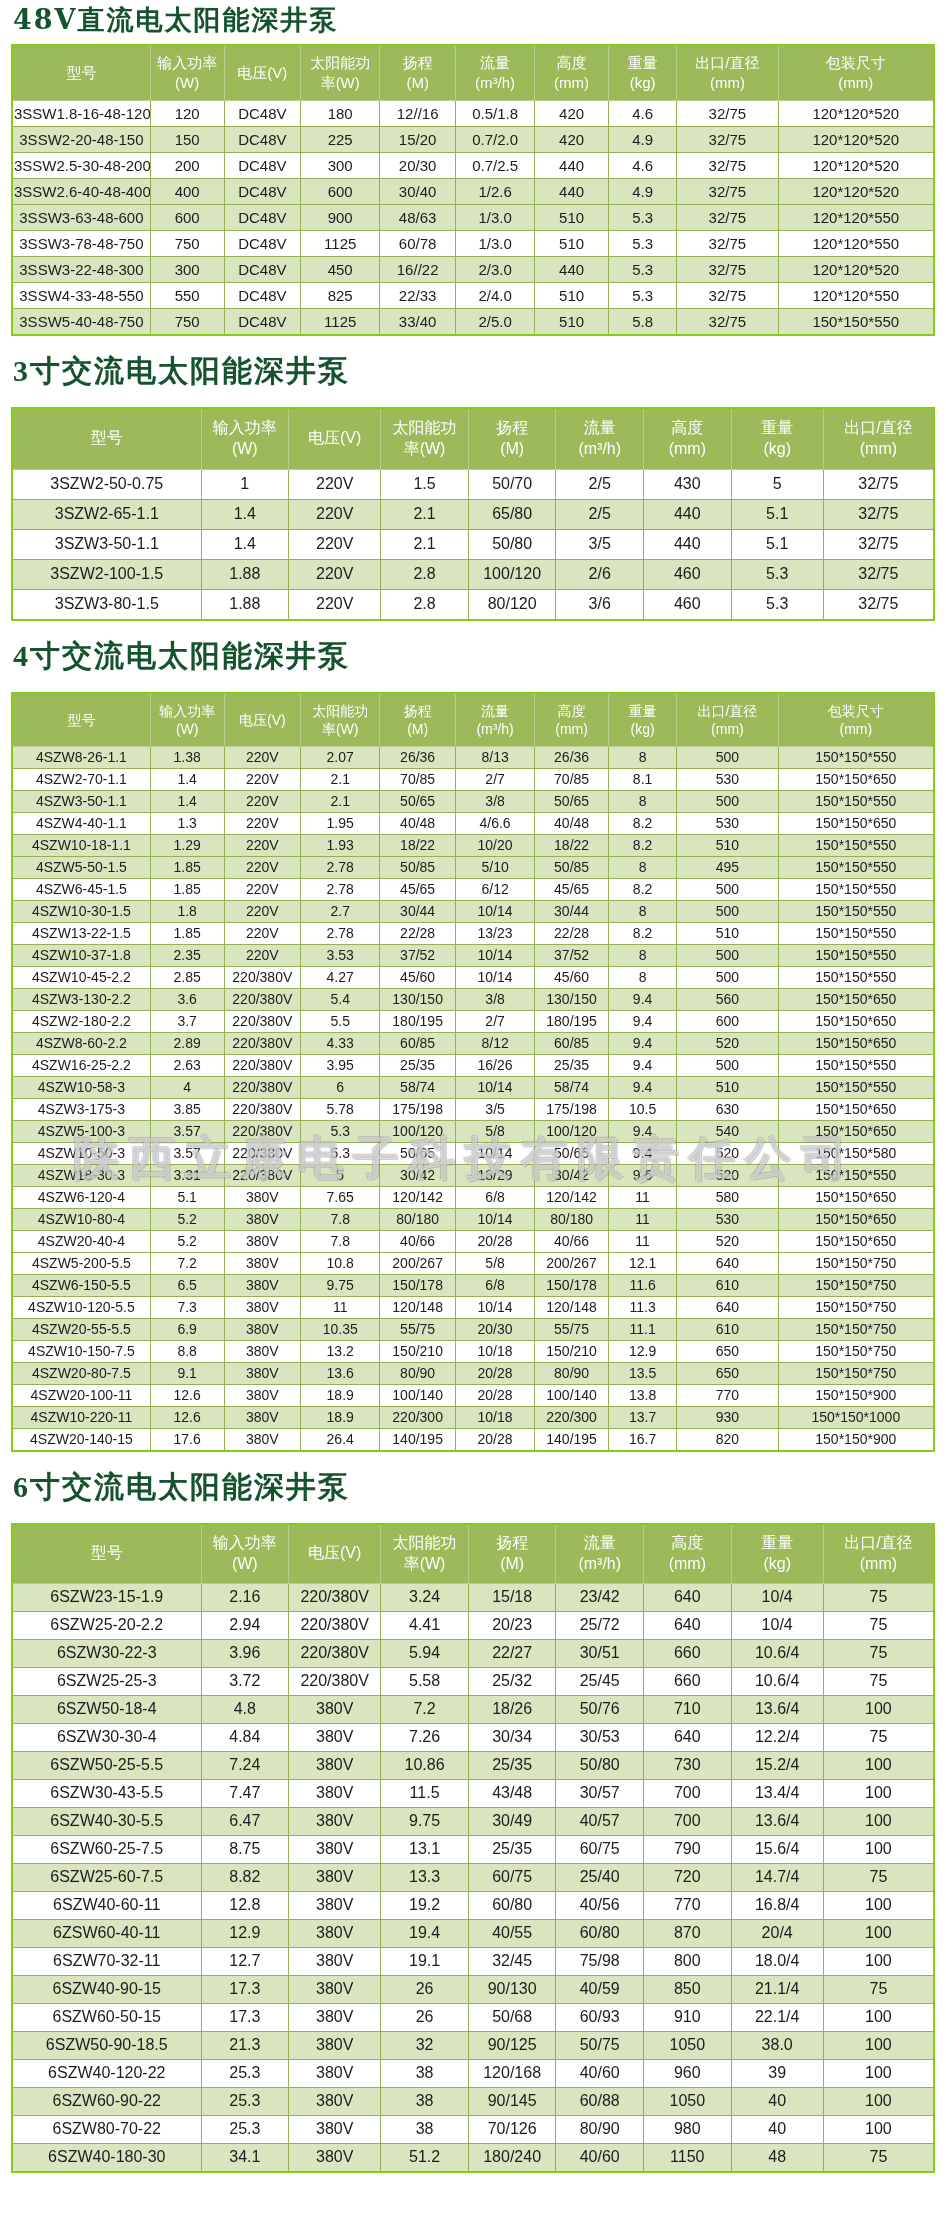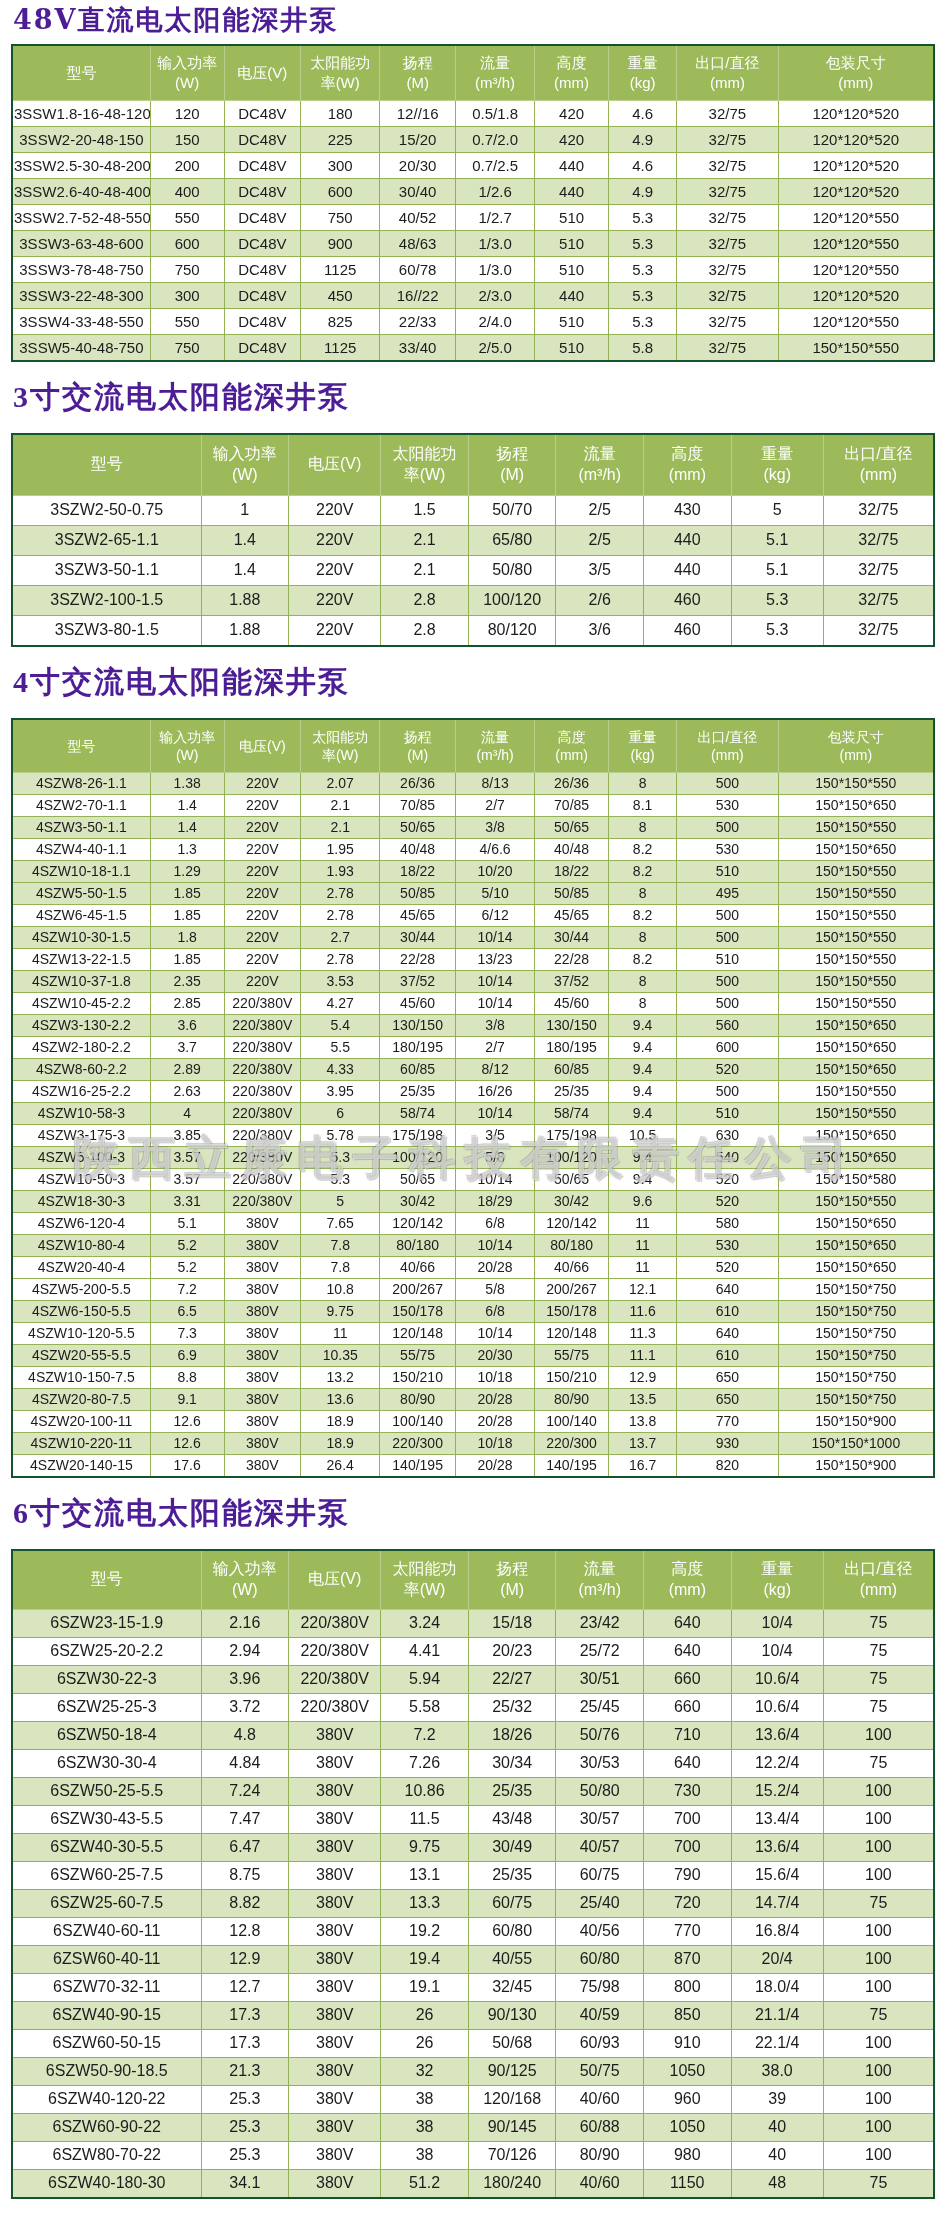--- a/index.html
+++ b/index.html
@@ -4,28 +4,28 @@
 <style>
   html,body{margin:0;padding:0;}
   body{
     width:946px;height:2236px;overflow:hidden;position:relative;
     background:#ffffff;color:#1c1c1c;
     font-family:"Liberation Sans","DejaVu Sans",sans-serif;
   }
   .page{padding:2px 11px 0 11px;position:relative;}
   .sec-title{
     font-family:"DejaVu Serif","Liberation Serif",serif;
-    font-weight:bold;color:#4c1d95;letter-spacing:2px;line-height:1.1;
+    font-weight:bold;color:#14532d;letter-spacing:2px;line-height:1.1;
     margin:0;
   }
   .sec-title.t0{font-size:27px;margin:3px 0 9px 2px;}
   .sec-title.t1,.sec-title.t2,.sec-title.t3{font-size:30px;margin:18px 0 20px 2px;font-family:Liberation Serif, serif;}
   table.spec{
     border-collapse:collapse;width:100%;table-layout:fixed;
-    border:2px solid #14532d;
+    border:2px solid #84cc16;
   }
   table.spec th{
     background:#9cba5a;color:#ffffff;font-weight:normal;
     text-align:center;vertical-align:middle;white-space:pre-line;
     border:1px solid #b9cd8c;line-height:1.3;padding:4px 1px;
   }
   table.spec td{
     text-align:center;vertical-align:middle;
     border:1px solid #94b156;padding:0 1px;
     overflow:hidden;white-space:nowrap;
@@ -132,32 +132,20 @@
           <td>400</td>
           <td>DC48V</td>
           <td>600</td>
           <td>30/40</td>
           <td>1/2.6</td>
           <td>440</td>
           <td>4.9</td>
           <td>32/75</td>
           <td>120*120*520</td>
         </tr>
-        <tr class="white">
-          <td>3SSW2.7-52-48-550</td>
-          <td>550</td>
-          <td>DC48V</td>
-          <td>750</td>
-          <td>40/52</td>
-          <td>1/2.7</td>
-          <td>510</td>
-          <td>5.3</td>
-          <td>32/75</td>
-          <td>120*120*550</td>
-        </tr>
         <tr class="green">
           <td>3SSW3-63-48-600</td>
           <td>600</td>
           <td>DC48V</td>
           <td>900</td>
           <td>48/63</td>
           <td>1/3.0</td>
           <td>510</td>
           <td>5.3</td>
           <td>32/75</td>

